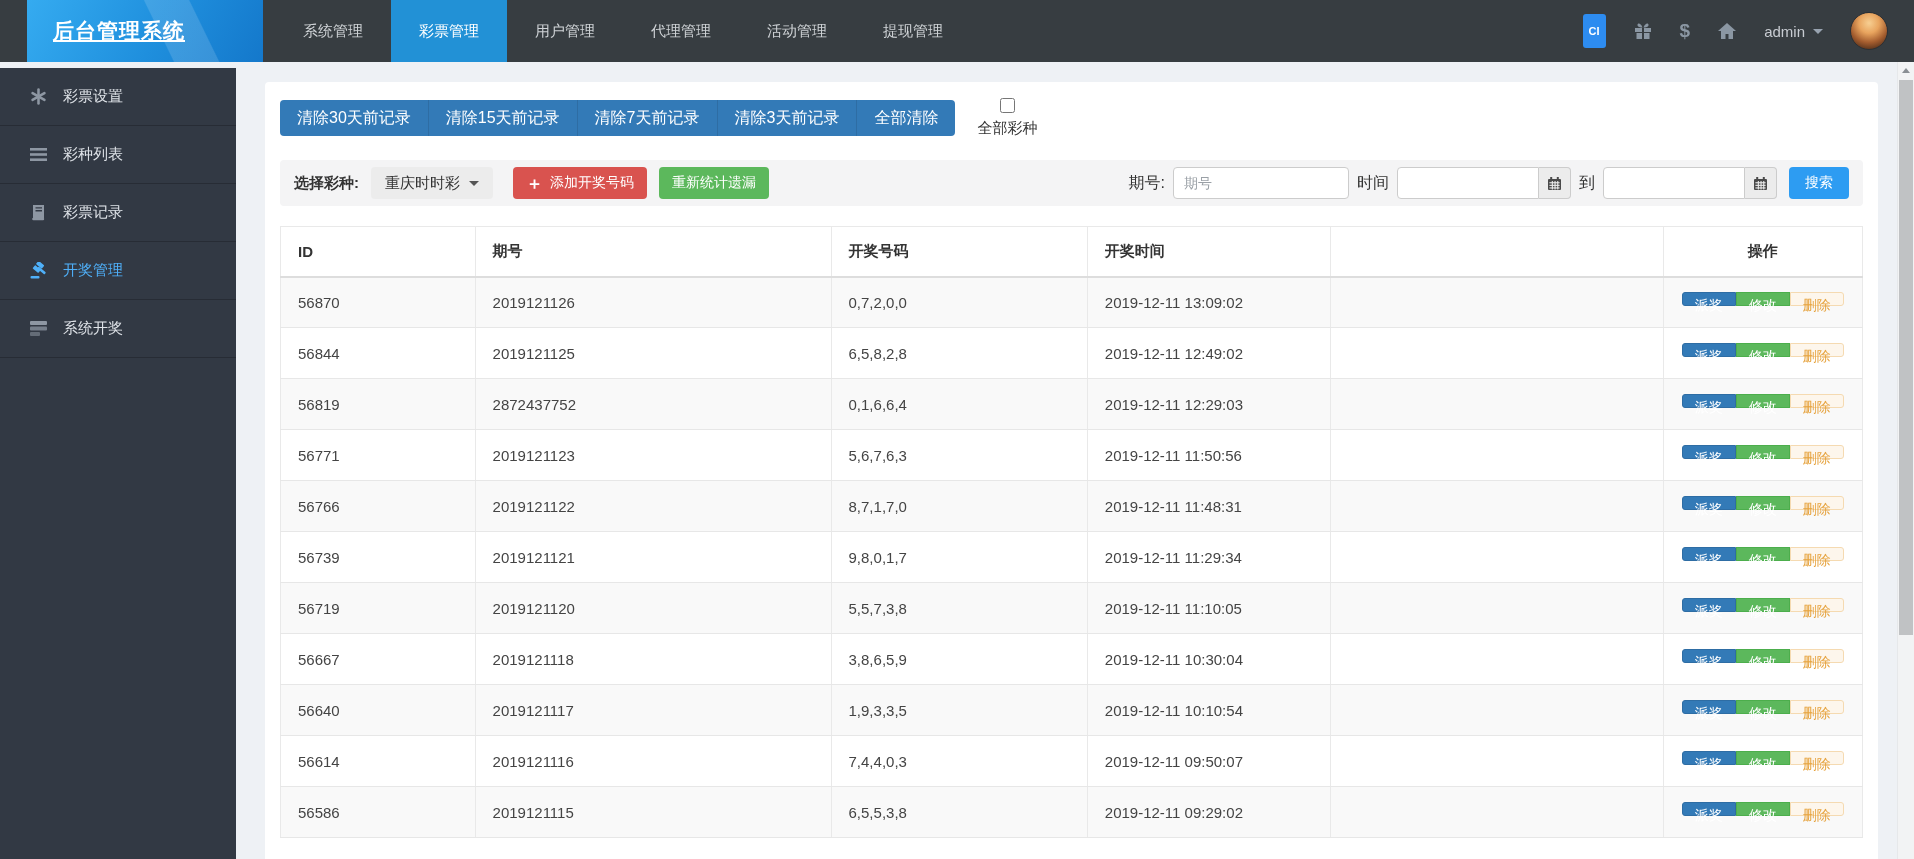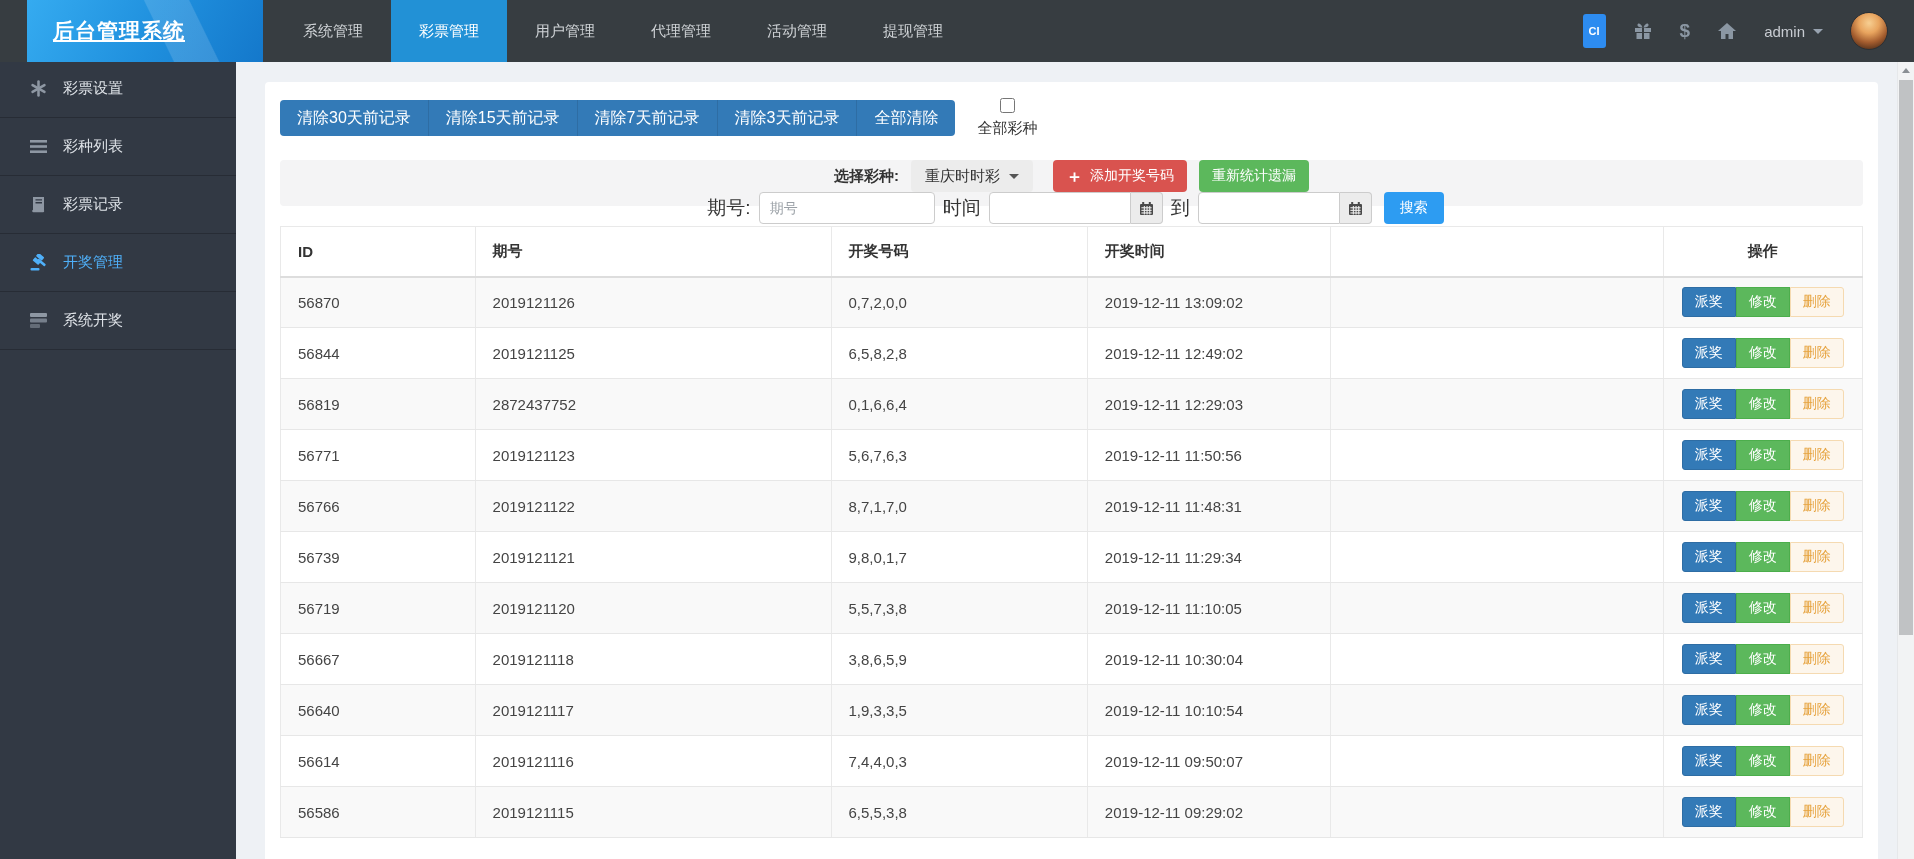--- a/index.html
+++ b/index.html
@@ -33,21 +33,21 @@
     font-size:11px; font-weight:bold; display:flex; align-items:center; justify-content:center;}
   .nav-ico{display:flex; align-items:center; color:#8b97a3;}
   .dollar{font-size:19px; color:#8b97a3; font-weight:bold;}
   .user{display:flex; align-items:center; gap:8px; color:#c8ccd2; font-size:15px; cursor:pointer;}
   .caret{width:0; height:0; border-left:5px solid transparent; border-right:5px solid transparent;
     border-top:5px solid #98a3b0; display:inline-block;}
   .avatar{width:38px; height:38px; border-radius:50%;
     background:radial-gradient(circle at 50% 28%, #f7cf92 0%, #e8a45e 32%, #a35c2e 62%, #3a2315 95%);
     border:1px solid #2c3034;}
   
-  .sidebar{position:absolute; top:60px; left:0; bottom:0; width:236px; background:#323944; z-index:20;}
+  .sidebar{position:absolute; top:68px; left:0; bottom:0; width:236px; background:#323944; z-index:20;}
   .side-item{height:58px; display:flex; align-items:center; gap:15px; padding-left:28px;
     border-bottom:1px solid rgba(0,0,0,.22); color:#dfe3e8; font-size:15px; cursor:pointer;}
   .side-item .s-ico{width:20px; display:flex; justify-content:center; color:#8e97a3;}
   .side-item.active{color:var(--sidebar-active);}
   .side-item.active .s-ico{color:var(--sidebar-active);}
   
   .main{position:absolute; top:62px; left:236px; right:17px; bottom:0; background:#eef1f5; overflow:hidden;}
   .card{position:absolute; left:29px; top:20px; right:19px; height:1200px;
     background:#fff; border-radius:4px; padding:16px 15px;}
   
@@ -55,53 +55,53 @@
   .btn-group{display:inline-flex;}
   .clear-btn{height:36px; padding:0 17px; background:var(--primary); color:#fff; font-size:16px;
     border:none; border-right:1px solid var(--primary-border); cursor:pointer;
     font-family:inherit;}
   .clear-btn:first-child{border-radius:4px 0 0 4px;}
   .clear-btn:last-child{border-radius:0 4px 4px 0; border-right:none;}
   .chk-wrap{display:flex; align-items:center; gap:6px; margin-left:22px; font-size:15px; color:#333;flex-direction:column;}
   .chk-wrap input{width:15px; height:15px;}
   
   .well{margin-top:22px; background:#f4f4f5; border-radius:4px; height:46px;
-    display:flex; align-items:center; padding:0 14px; justify-content:space-between;flex-direction:column;}
+    display:flex; align-items:center; padding:0 14px; justify-content:space-between;}
   .f-left,.f-right{display:flex; align-items:center;}
   .f-label{font-weight:bold; font-size:15px; color:#333;}
   .dd-btn{margin-left:12px; height:32px; background:#ececec; border:none; border-radius:4px;
     padding:0 14px; font-size:15px; color:#333; display:flex; align-items:center; gap:9px;
     cursor:pointer; font-family:inherit;}
   .dd-btn .caret{border-top-color:#555;}
   .btn{height:32px; border:none; border-radius:4px; color:#fff; font-size:14px;
     padding:0 13px; display:flex; align-items:center; gap:7px; cursor:pointer; font-family:inherit;}
   .btn-danger{background:var(--danger); margin-left:20px;}
   .btn-success{background:var(--success); margin-left:12px;}
   .plus{font-size:17px; font-weight:bold; line-height:1;}
-  .lbl{font-size:19px; color:#333; margin:0 8px;}
+  .lbl{font-size:16px; color:#333; margin:0 8px;}
   .txt{height:32px; border:1px solid #ccc; border-radius:4px; padding:0 10px; font-size:14px;
     color:#333; background:#fff; font-family:inherit;}
   .txt::placeholder{color:#9aa0a6;}
   .issue-input{width:176px;}
   .date-group{display:flex;}
   .date-input{width:142px; border-radius:4px 0 0 4px;}
   .addon{width:32px; height:32px; background:#ececec; border:1px solid #ccc; border-left:none;
     border-radius:0 4px 4px 0; display:flex; align-items:center; justify-content:center; cursor:pointer;}
   .btn-search{background:var(--search); margin-left:12px; padding:0 16px;}
   
   table{margin-top:20px; width:100%; border-collapse:collapse; table-layout:fixed; font-size:15px;}
   th,td{border-right:1px solid #e9e9e9; padding:0 0 0 17px; text-align:left; height:51px;
     overflow:hidden; white-space:nowrap;}
   th:first-child,td:first-child{border-left:1px solid #e9e9e9;}
   thead th{border-top:1px solid #e9e9e9; border-bottom:2px solid #ddd; font-weight:bold; color:#333; height:50px;margin-left:8px;}
   tbody td{border-bottom:1px solid #e7e7e7; color:#444;}
   tbody tr:nth-child(odd) td{background:#f9f9f9;}
   th.op-col,td.op-cell{text-align:center; padding:0;}
   .op-group{display:inline-flex;}
-  .op-btn{height:30px; padding:4px 12px; font-size:14px; cursor:pointer; font-family:inherit; border:1px solid transparent;}
+  .op-btn{height:14px; padding:4px 12px; font-size:14px; cursor:pointer; font-family:inherit; border:1px solid transparent;}
   .op-pay{background:var(--primary); border-color:var(--primary-border); color:#fff; border-radius:3px 0 0 3px;}
   .op-edit{background:var(--success); border-color:var(--success-border); color:#fff;}
   .op-del{background:var(--warn-bg); border-color:var(--warn-border); color:var(--warn-text); border-radius:0 3px 3px 0;}
   
   .scrollbar{position:absolute; top:62px; right:0; bottom:0; width:17px; background:#f2f3f4;
     border-left:1px solid #e6e8ea; z-index:25;}
   .scroll-up{height:17px; display:flex; align-items:center; justify-content:center; cursor:pointer;}
   .up-tri{width:0; height:0; border-left:4px solid transparent; border-right:4px solid transparent;
     border-bottom:5px solid #8a8f94;}
   .scroll-thumb{position:absolute; left:1px; right:1px; top:18px; height:555px; background:#c0c2c4; cursor:pointer;}

